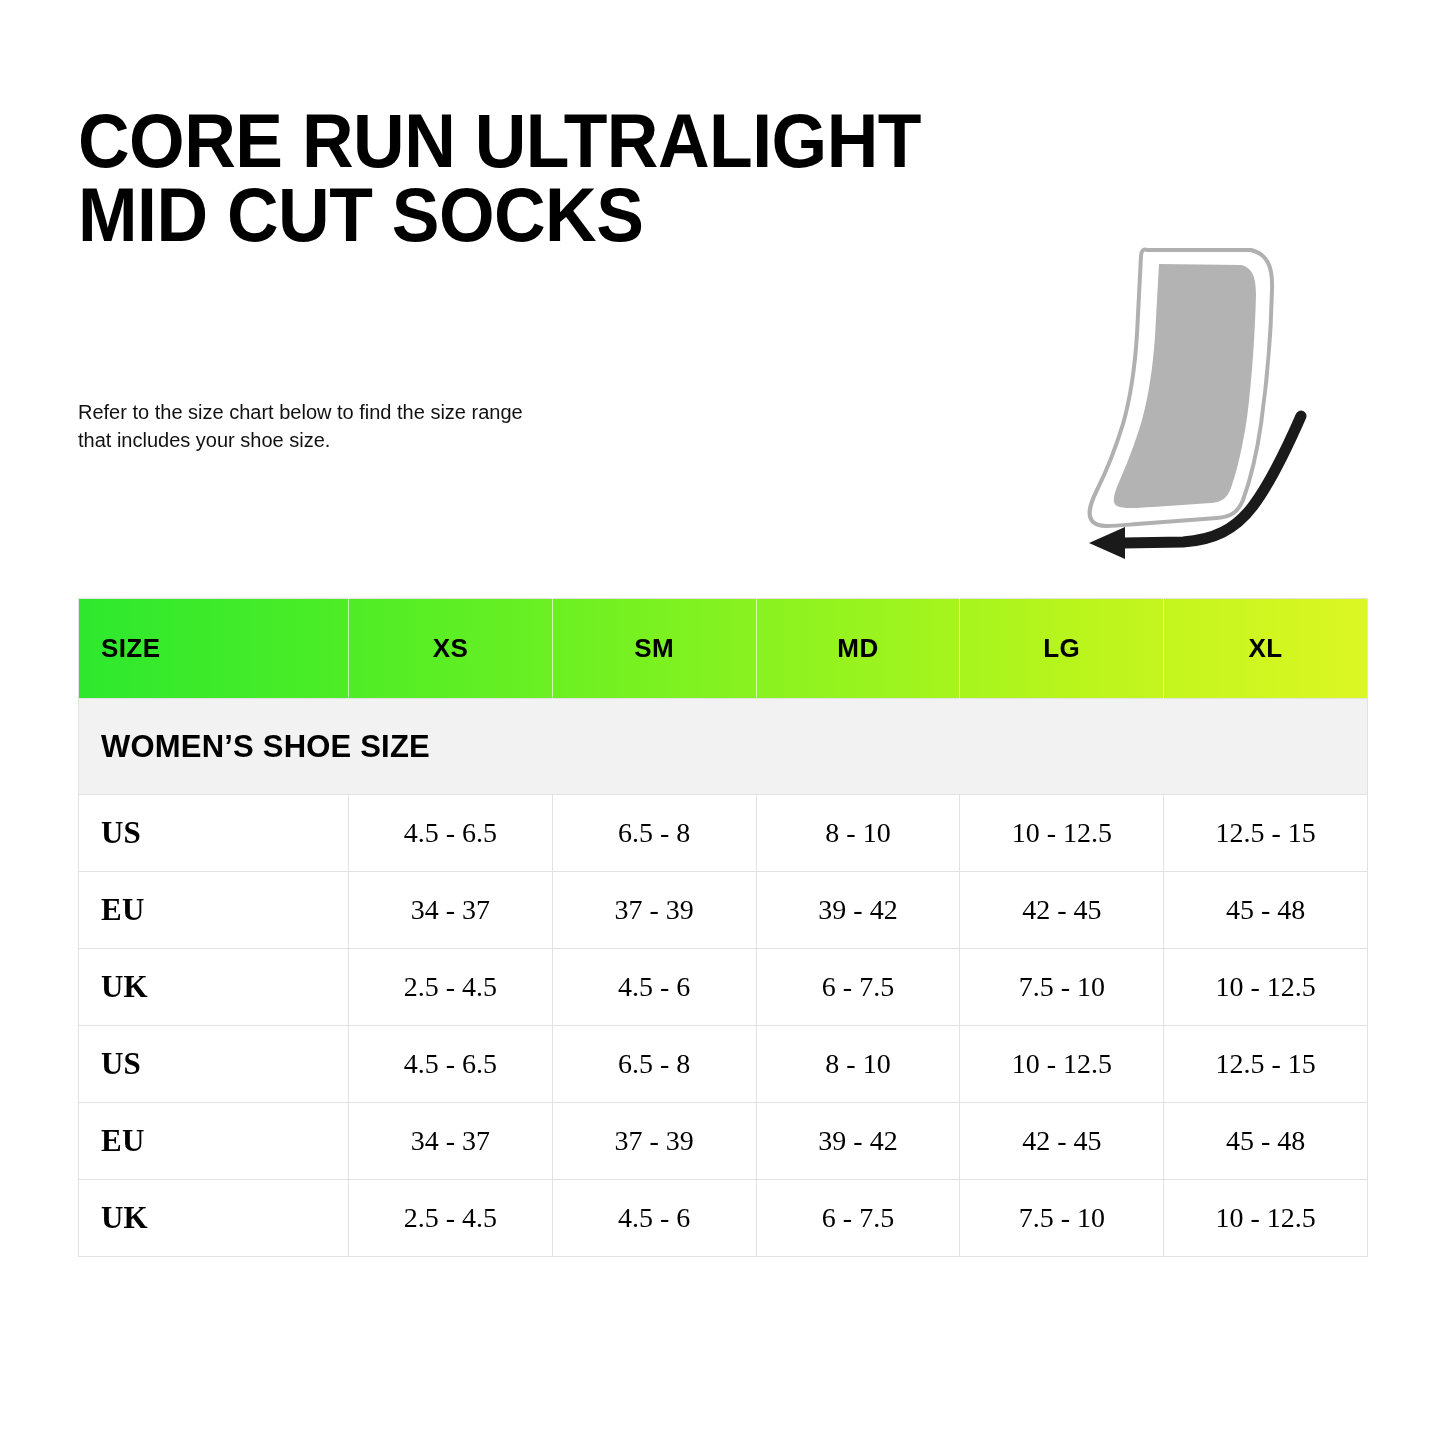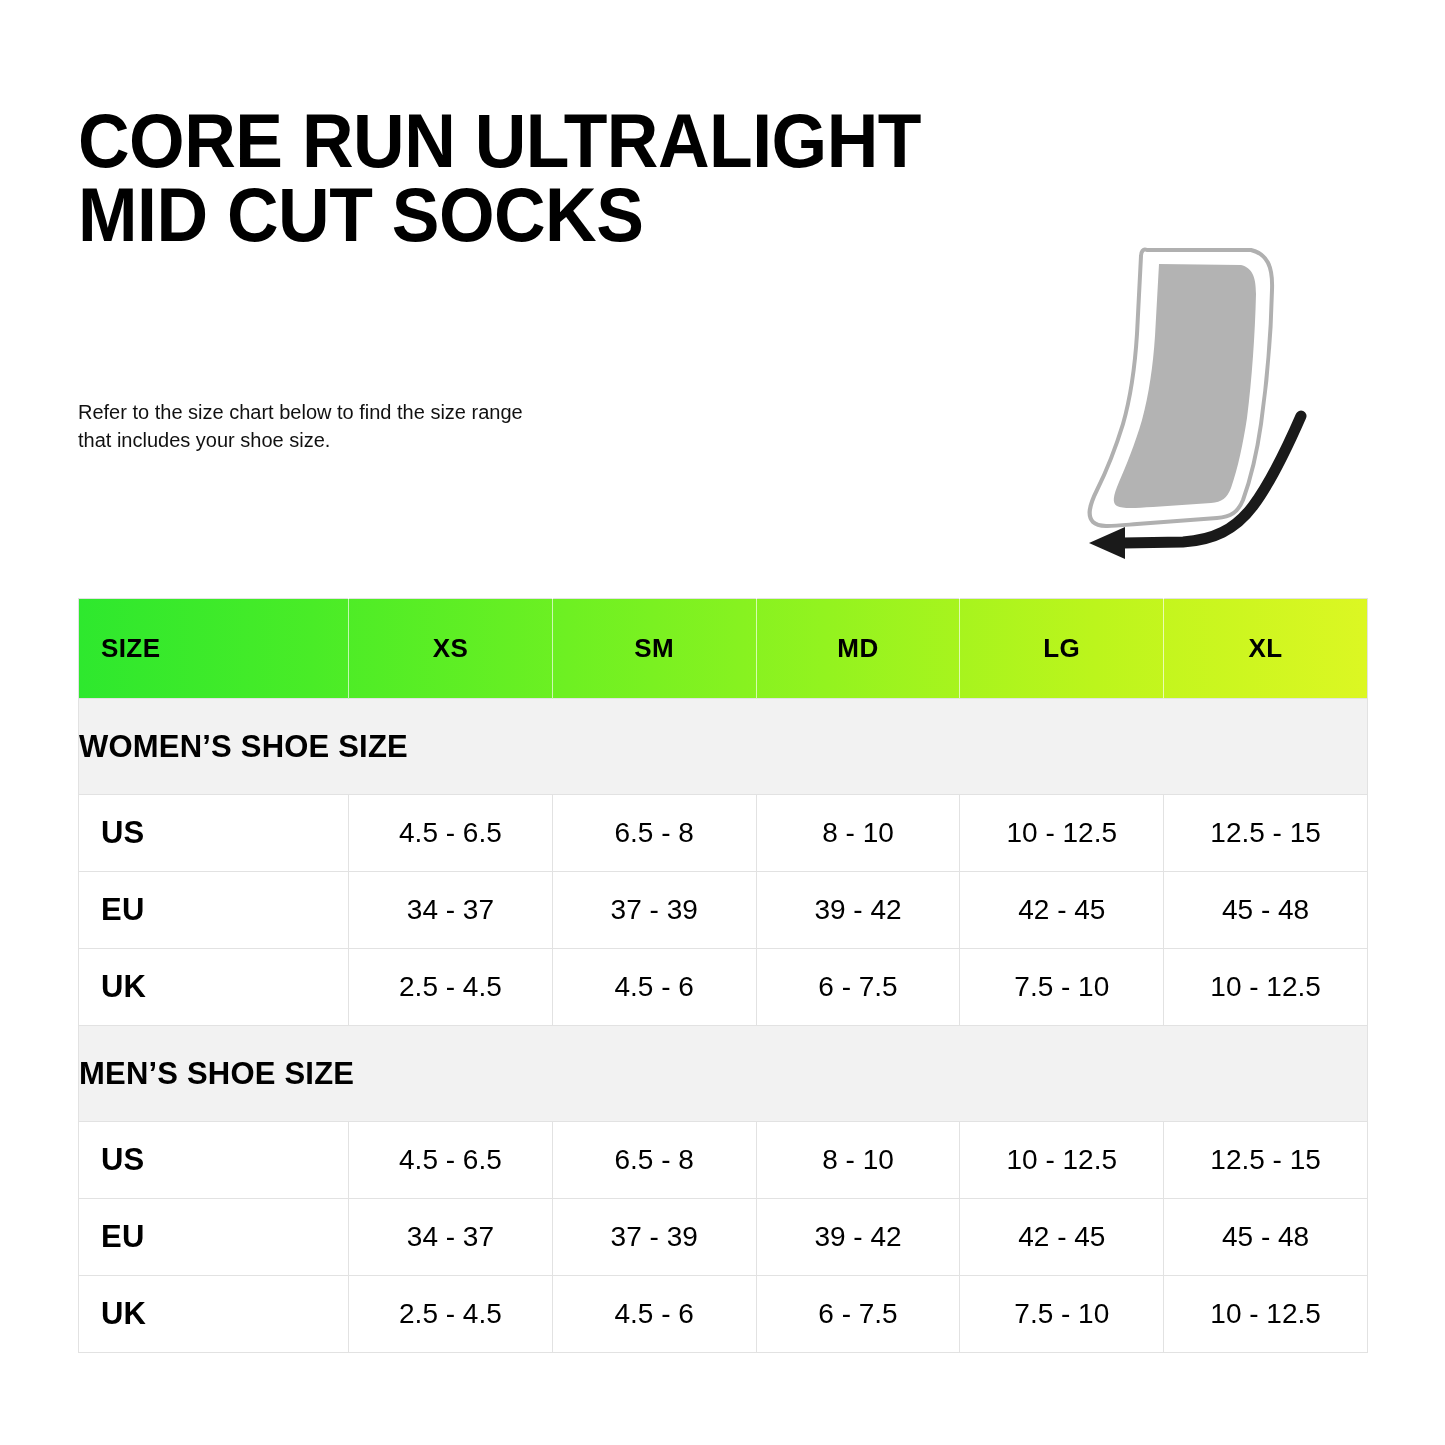--- a/index.html
+++ b/index.html
@@ -115,33 +115,35 @@
 
   
   .section-row td {
     background: #f2f2f2;
     height: 95px;
     font-size: 31px;
     font-weight: 700;
     letter-spacing: 0.2px;
     text-align: left;
     vertical-align: middle;
+    padding-left: 22px;
     border-left: none;
     border-right: none;
   }
 
   
   .data-row td {
     height: 76px;
     font-size: 28px;
     font-weight: 400;
     text-align: center;
     vertical-align: middle;
     background: #ffffff;
     color: #000000;
+    font-family: Liberation Serif, serif;
   }
   .data-row td.row-label {
     text-align: left;
     padding-left: 22px;
     font-weight: 700;
     font-size: 31px;
     letter-spacing: 0.2px;
   }
 </style>
 </head>
@@ -237,23 +239,20 @@
       </tr>
       <tr class="data-row">
         <td class="row-label">UK</td>
         <td>2.5 - 4.5</td>
         <td>4.5 - 6</td>
         <td>6 - 7.5</td>
         <td>7.5 - 10</td>
         <td>10 - 12.5</td>
       </tr>
 
-      <tr class="section-row">
-        <td colspan="6">MEN’S SHOE SIZE</td>
-      </tr>
       <tr class="data-row">
         <td class="row-label">US</td>
         <td>4.5 - 6.5</td>
         <td>6.5 - 8</td>
         <td>8 - 10</td>
         <td>10 - 12.5</td>
         <td>12.5 - 15</td>
       </tr>
       <tr class="data-row">
         <td class="row-label">EU</td>

